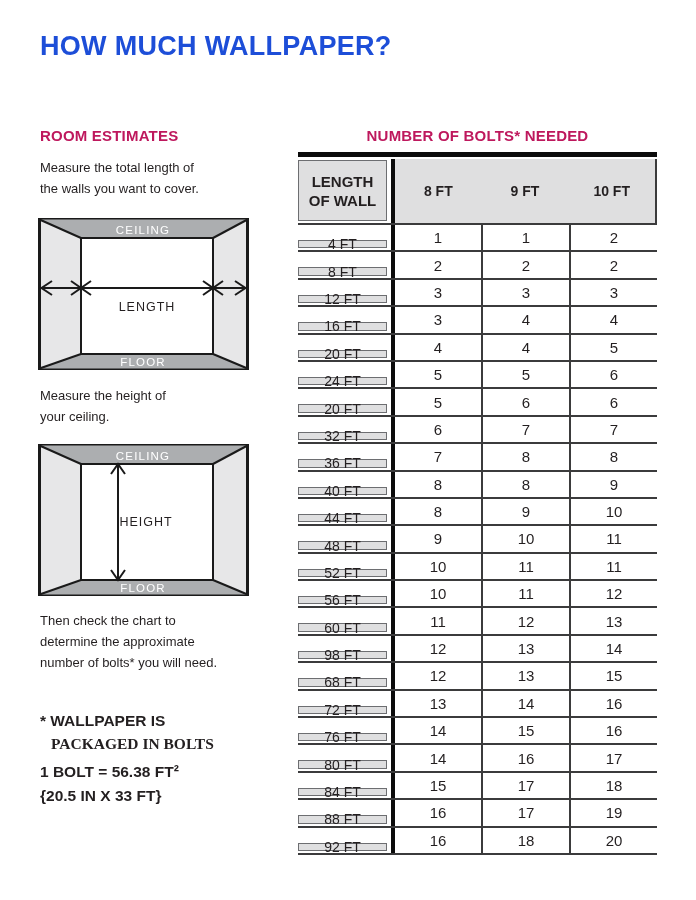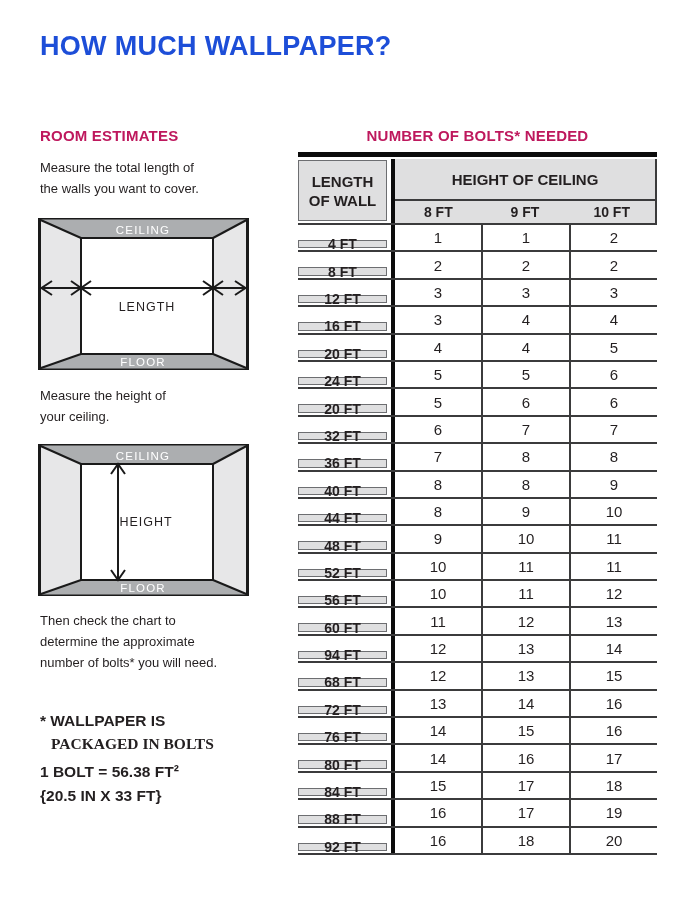--- a/index.html
+++ b/index.html
@@ -52,21 +52,21 @@
     font-size:15px;font-weight:bold;
   }
   .t-subcols{flex:1;background:#DFDFE0;display:flex;}
   .t-subcol{flex:1;display:flex;align-items:center;justify-content:center;font-size:14px;font-weight:bold;}
   .t-row{display:flex;height:27.4px;box-sizing:border-box;border-bottom:2px solid #3B3B3C;}
   .t-label{width:93px;position:relative;}
   .t-label .labelbox{
     position:absolute;top:2px;bottom:2px;left:0;right:4px;
     background:#DFDFE0;border:1px solid #6D6E71;
     display:flex;align-items:center;justify-content:center;
-    font-size:14px;font-weight:bold;margin-top:13px;
+    font-size:14px;font-weight:normal;margin-top:13px;
   }
   .t-cells{flex:1;display:flex;}
   .t-cell{flex:1;display:flex;align-items:center;justify-content:center;font-size:15px;}
   .t-cell + .t-cell{border-left:2px solid #3B3B3C;}
 </style>
 </head>
 <body>
 
 <div class="abs" id="page-title">HOW MUCH WALLPAPER?</div>
 
@@ -142,21 +142,20 @@
 
 <div class="abs" id="bolt-table">
   <div class="t-topbar"></div>
   <div class="t-header">
     <div class="t-rowhead">
       <div class="cellbox">LENGTH
 OF WALL</div>
     </div>
     <div class="t-vdivider"></div>
     <div class="t-colgroup">
-      <div class="t-ceiling">HEIGHT OF CEILING</div>
       <div class="t-subcols" id="subcols">
           <div class="t-subcol">8 FT</div>
           <div class="t-subcol">9 FT</div>
           <div class="t-subcol">10 FT</div>
         </div>
     </div>
   </div>
   <div id="t-body">
       <div class="t-row">
         <div class="t-label">
@@ -318,21 +317,21 @@
         </div>
         <div class="t-vdivider"></div>
         <div class="t-cells">
           <div class="t-cell">11</div>
           <div class="t-cell">12</div>
           <div class="t-cell">13</div>
         </div>
       </div>
       <div class="t-row">
         <div class="t-label">
-          <div class="labelbox">94 FT</div>
+          <div class="labelbox">98 FT</div>
         </div>
         <div class="t-vdivider"></div>
         <div class="t-cells">
           <div class="t-cell">12</div>
           <div class="t-cell">13</div>
           <div class="t-cell">14</div>
         </div>
       </div>
       <div class="t-row">
         <div class="t-label">

